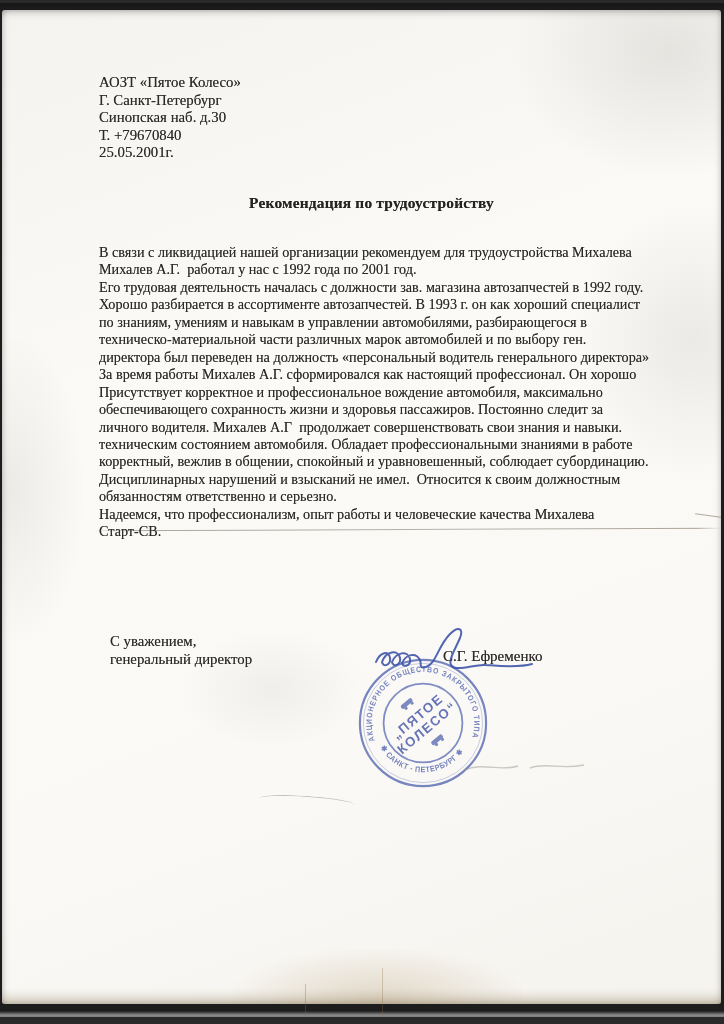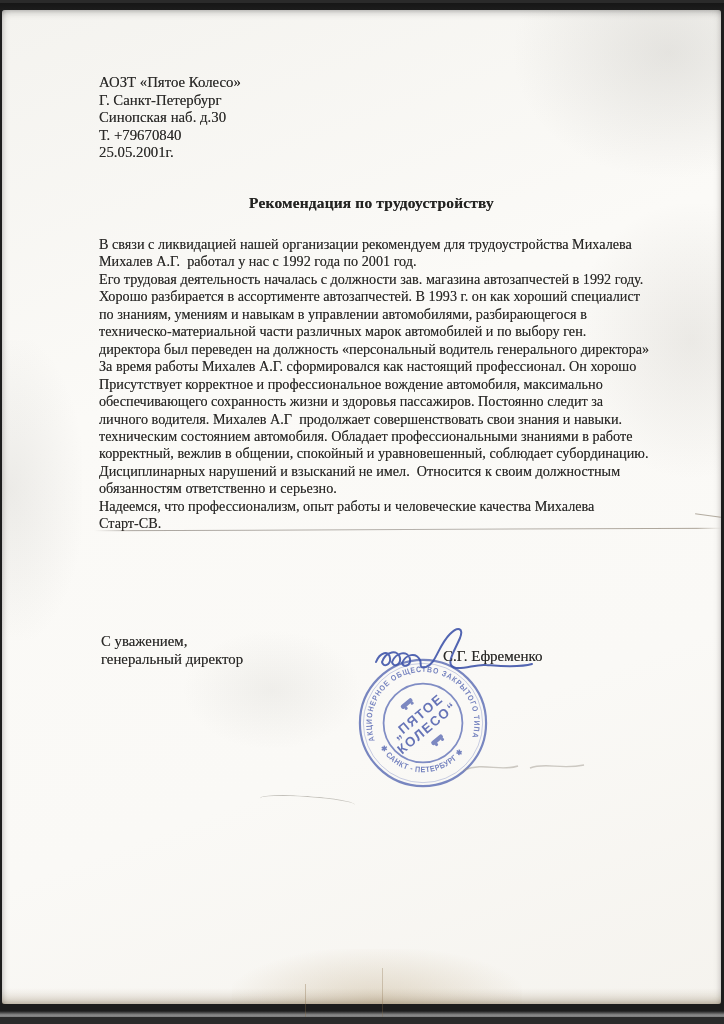--- a/index.html
+++ b/index.html
@@ -28,24 +28,24 @@
 
   .sender{position:absolute;left:97px;top:64px;color:#2b2a28;font-size:14.8px;line-height:17.6px;text-shadow:0 0 .6px rgba(45,45,45,.6);}
   .sender-line{white-space:pre;}
 
   .doc-title{
     position:absolute;left:20px;right:0;top:184px;margin:0;text-align:center;
     font-size:15.4px;font-weight:bold;color:#242422;letter-spacing:.2px;
     text-shadow:0 0 .6px rgba(40,40,40,.65);
   }
 
-  .body-text{position:absolute;left:97px;top:226px;width:615px;color:#2b2a28;font-size:14.2px;line-height:17.45px;text-shadow:0 0 .6px rgba(45,45,45,.6);}
+  .body-text{position:absolute;left:97px;top:234px;width:615px;color:#2b2a28;font-size:14.2px;line-height:17.45px;text-shadow:0 0 .6px rgba(45,45,45,.6);}
   .body-line{white-space:pre;}
 
-  .closing{position:absolute;left:99px;top:623px;color:#2b2a28;font-size:14.8px;line-height:17.8px;text-shadow:0 0 .6px rgba(45,45,45,.6);}
+  .closing{position:absolute;left:108px;top:623px;color:#2b2a28;font-size:14.8px;line-height:17.8px;text-shadow:0 0 .6px rgba(45,45,45,.6);}
   .closing-line{white-space:pre;}
 
   .sig-name{position:absolute;left:441px;top:638px;color:#2b2a28;font-size:15px;white-space:pre;text-shadow:0 0 .6px rgba(45,45,45,.6);}
 
   .stamp{position:absolute;left:351px;top:644px;width:140px;height:138px;opacity:.92;font-family:"Liberation Sans",sans-serif;}
   .signature{position:absolute;left:368px;top:614px;width:172px;height:54px;}
   .scribble{position:absolute;left:458px;top:746px;width:132px;height:26px;}
 
   .crease{position:absolute;pointer-events:none;}
   .crease.h1{

